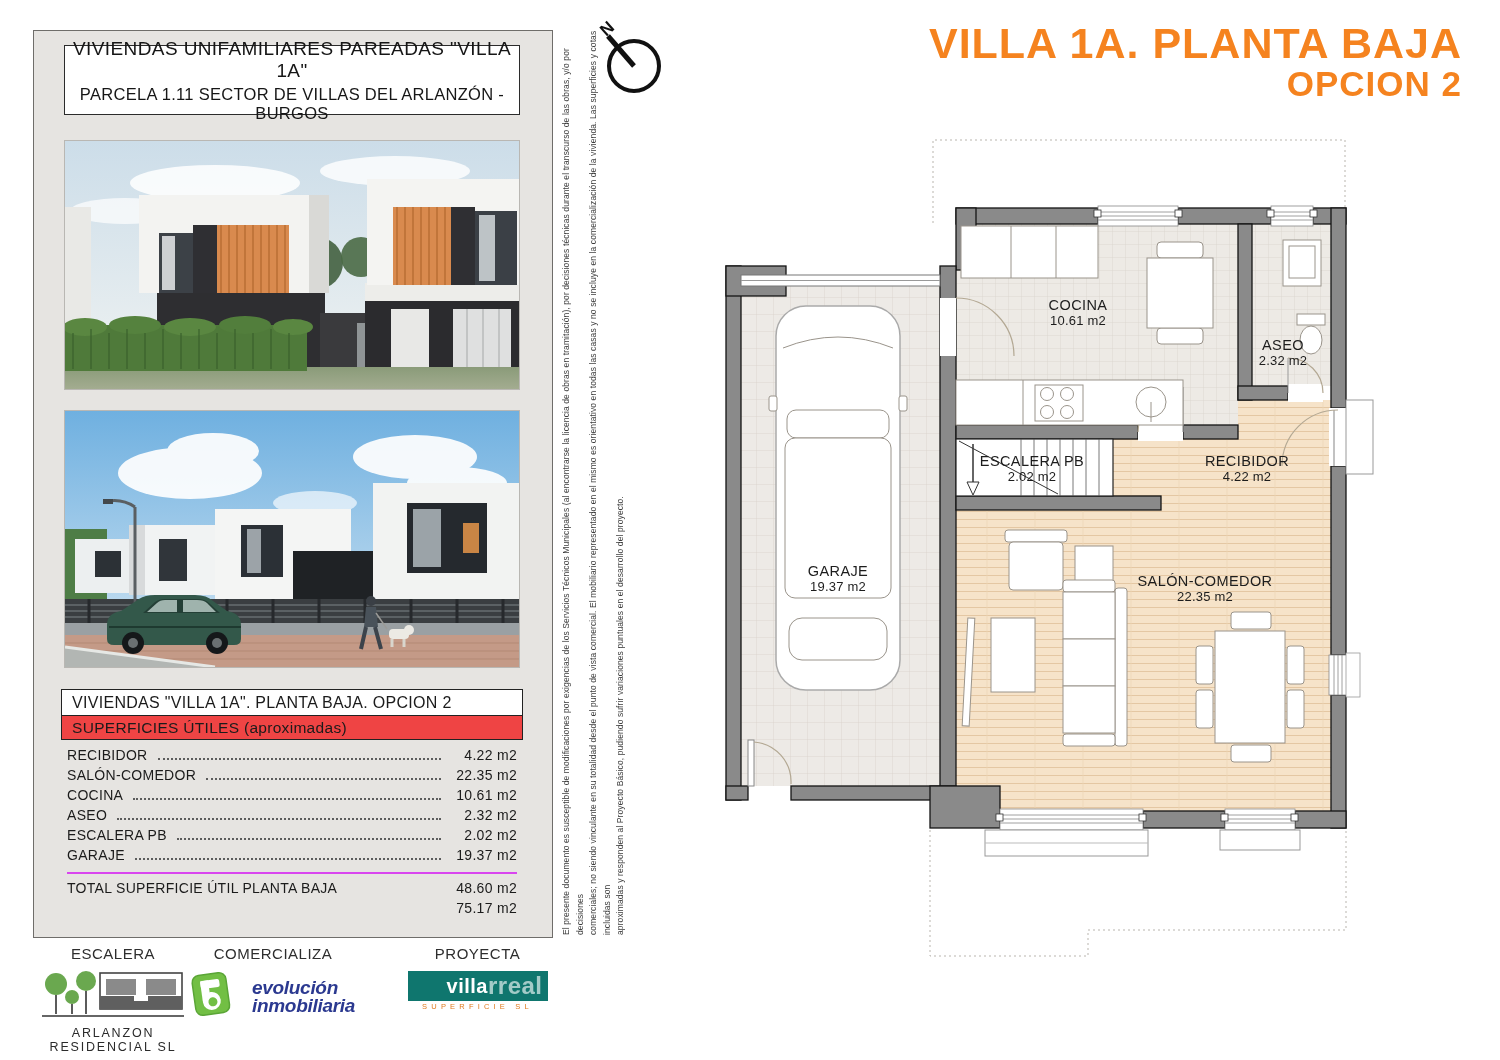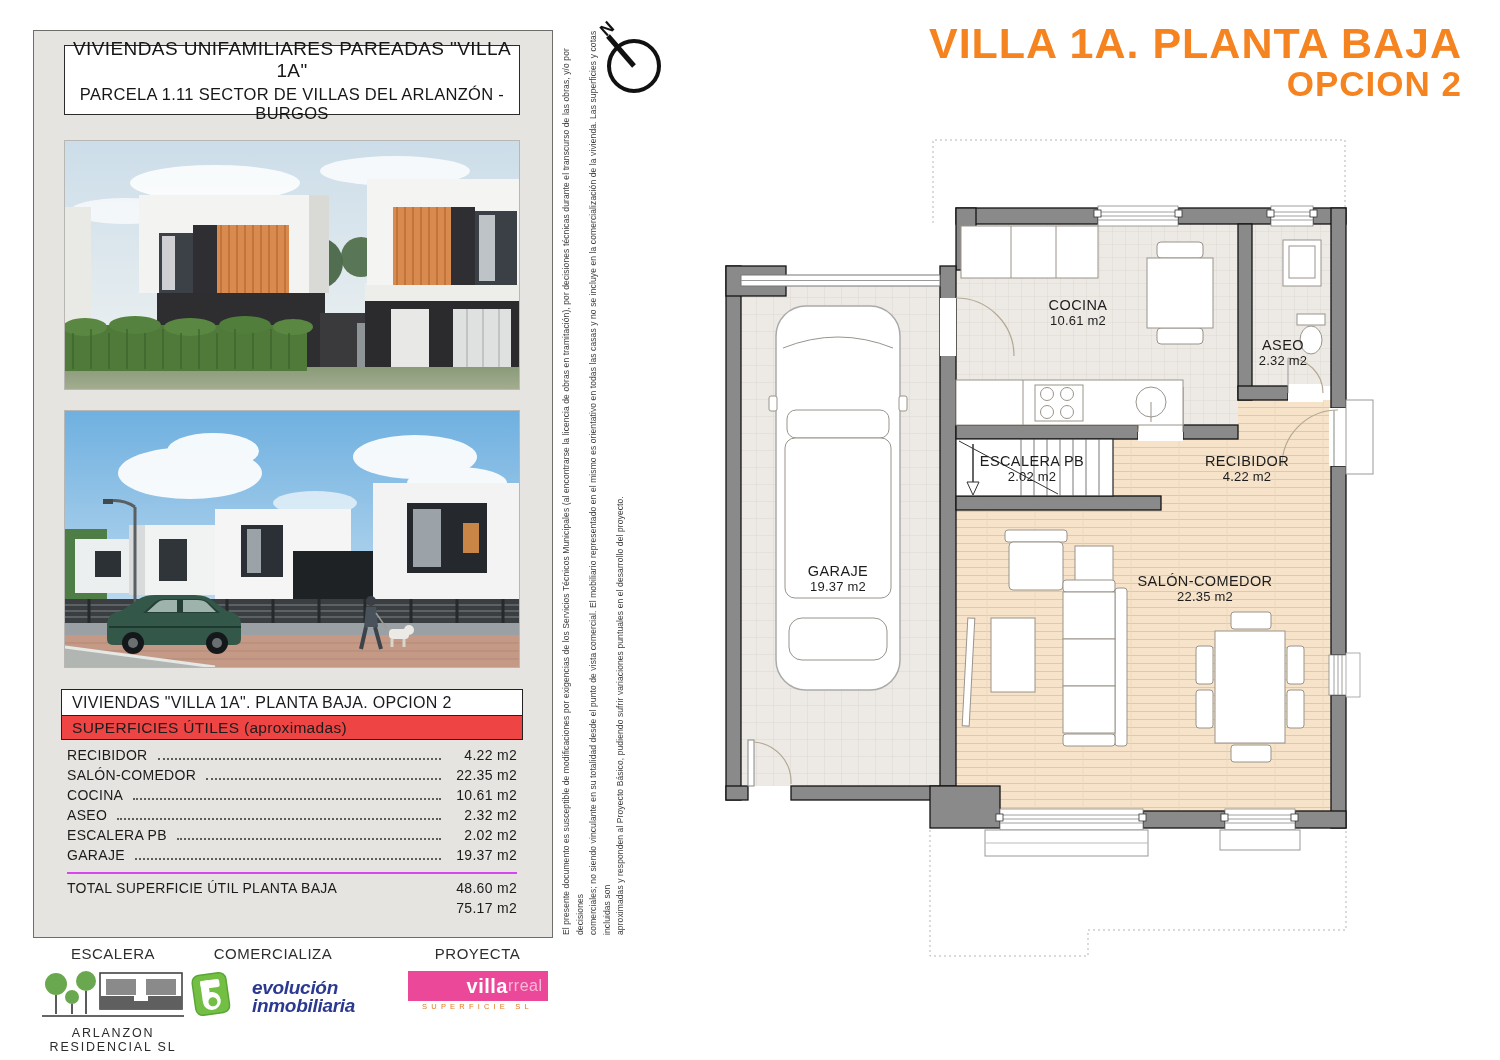--- a/index.html
+++ b/index.html
@@ -52,24 +52,24 @@
 
   
   .foot-label { font-size:15px; letter-spacing:.5px; color:#2e2e2e; text-align:center; }
   .promueve { position:absolute; left:18px; top:945px; width:190px; }
   .promueve .logo { margin:6px auto 0; width:150px; }
   .promueve .company { margin-top:2px; font-size:12.5px; letter-spacing:1.8px; color:#2b2b2b; text-align:center; }
   .comercializa { position:absolute; left:198px; top:945px; width:150px; }
   .comercializa .row { display:flex; align-items:center; justify-content:center; margin-top:8px; gap:21px; }
   .evo-text { font-style:italic; font-weight:bold; color:#2b3990; font-size:19px; line-height:.95; letter-spacing:-.3px; }
   .proyecta { position:absolute; left:400px; top:945px; width:155px; }
-  .vr-box { margin:9px auto 0; width:140px; height:30px; background:#ec4899; display:flex;
+  .vr-box { margin:9px auto 0; width:140px; height:30px; background:#0f766e; display:flex;
             align-items:center; justify-content:flex-end; padding-right:5px; }
   .vr-box .b1 { color:#fff; font-weight:bold; font-size:20px; letter-spacing:.5px; }
-  .vr-box .b2 { color:rgba(255,255,255,.62); font-weight:normal; font-size:16px; letter-spacing:.5px; }
+  .vr-box .b2 { color:rgba(255,255,255,.62); font-weight:bold; font-size:24px; letter-spacing:.5px; }
   .vr-sub { width:140px; margin:1px auto 0; font-size:7.5px; letter-spacing:4.2px; color:#e07a1e; text-align:center; white-space:nowrap; }
 </style>
 </head>
 <body>
 
 <div id="page">
 
   <div class="panel">
 
     <div class="title-box">

